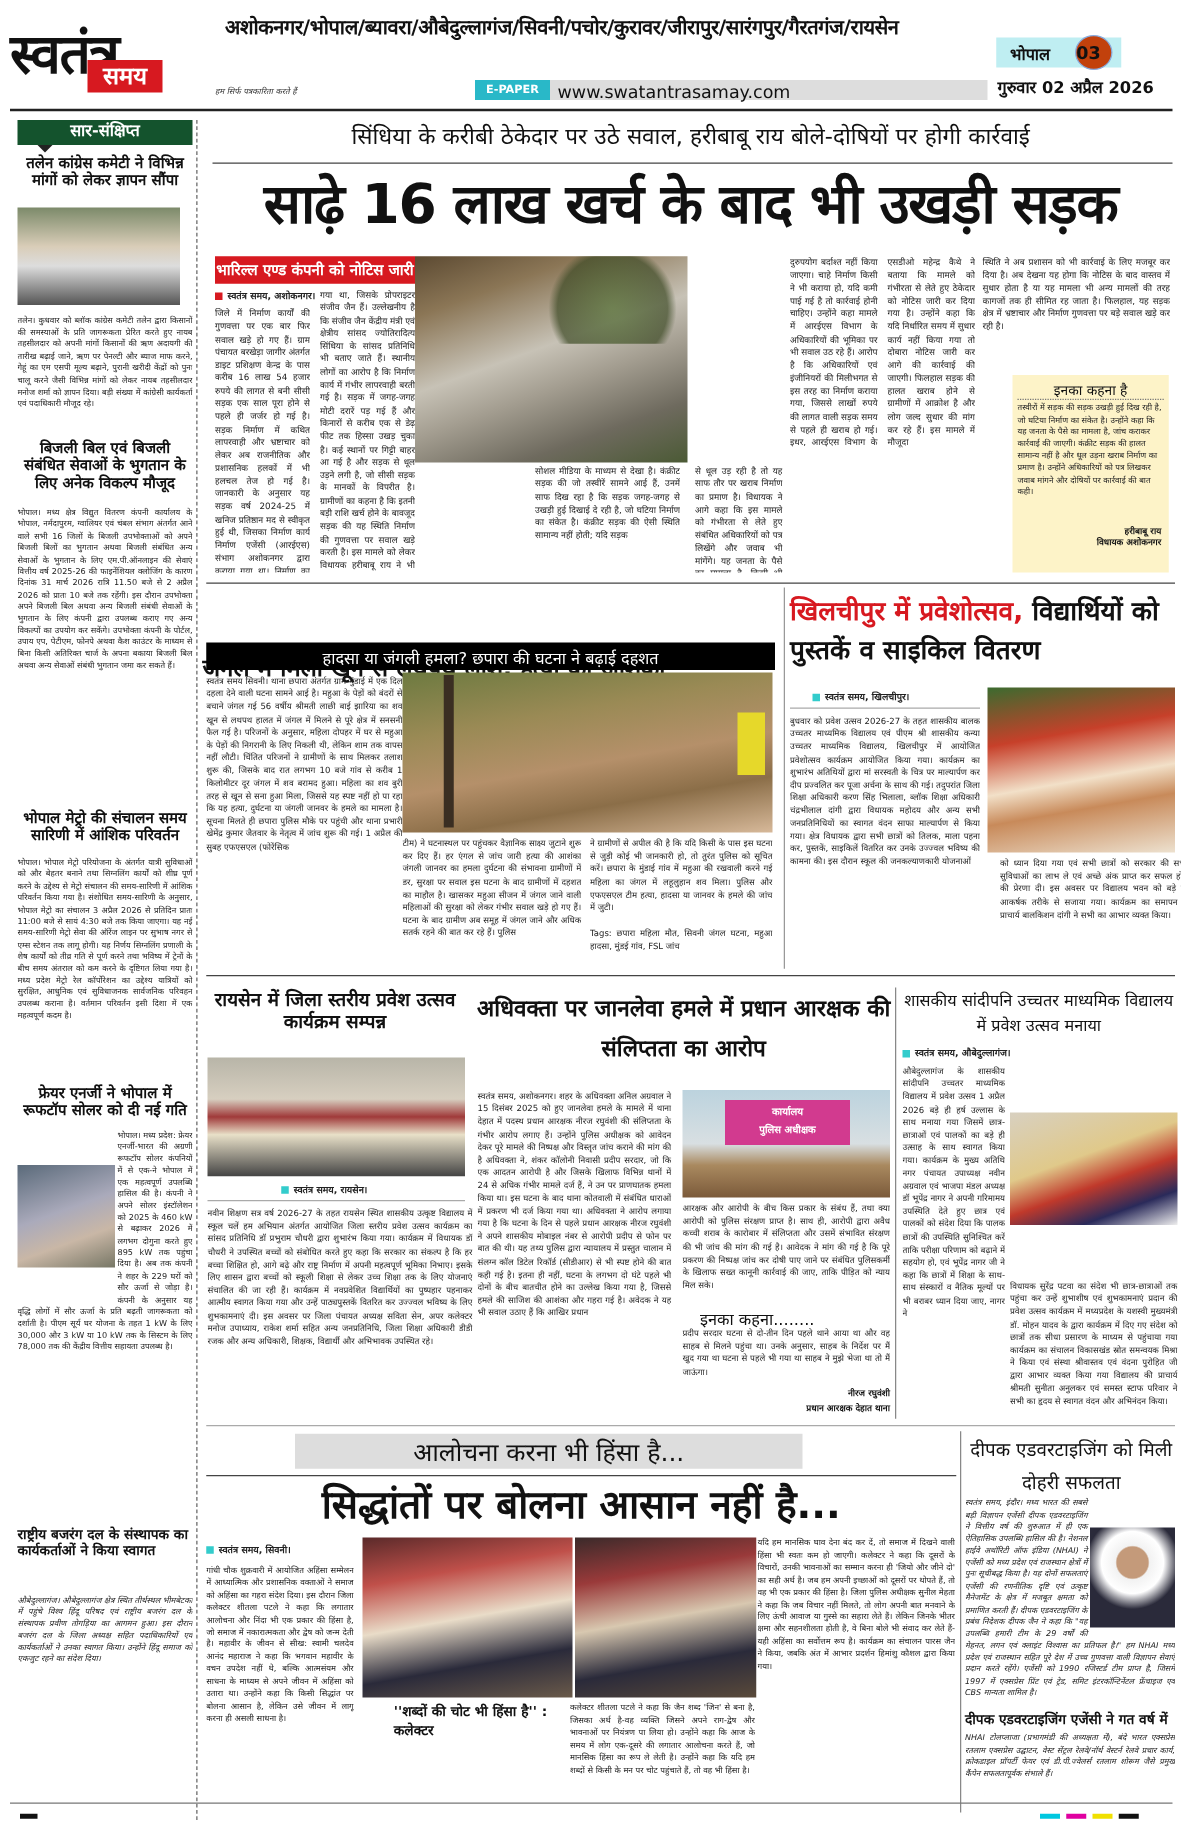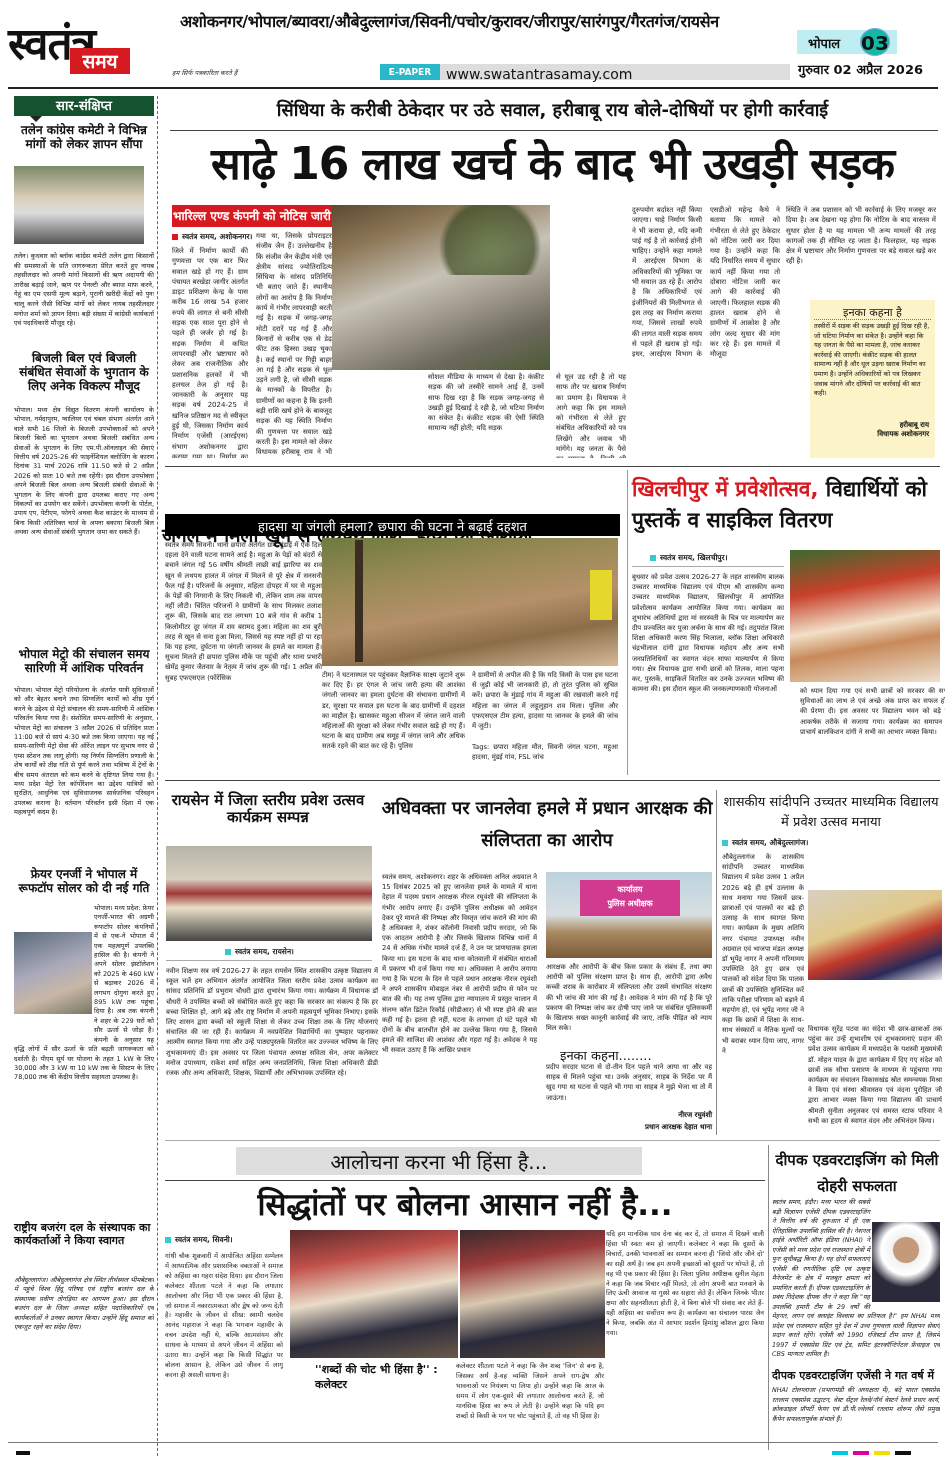--- a/index.html
+++ b/index.html
@@ -10,21 +10,21 @@
 .photo{background:linear-gradient(135deg,#8a7a5a,#c8b48a 40%,#6b5a3a);overflow:hidden;}
 .rule{background:#444;}
 .byline{font-size:7.5px;font-weight:bold;color:#222;}
 .byline .sq{display:inline-block;width:6px;height:6px;background:#3cc;margin-right:4px;vertical-align:middle;}
 
 #logo-top{left:8px;top:6px;width:120px;height:40px;font-family:"DejaVu Serif",serif;font-weight:bold;font-size:44px;line-height:40px;color:#111;letter-spacing:-1px;margin-top:18px;}
 #logo-bot{left:70px;top:48px;width:60px;height:26px;background:#d71920;color:#fff;font-weight:bold;font-size:19px;line-height:26px;text-align:center;}
 #cities{left:180px;top:10px;width:610px;font-size:16px;font-weight:bold;color:#111;letter-spacing:-0.3px;white-space:nowrap;overflow:hidden;}
 #edition-box{left:797px;top:30px;width:100px;height:24px;background:#bfeef2;}
 #edition-name{left:808px;top:34px;font-size:13px;font-weight:bold;}
-#page-num{left:860px;top:28px;width:30px;height:28px;border-radius:50%;background:#14b8a6;border:1px solid #8ad;font-weight:bold;font-size:20px;text-align:left;line-height:28px;}
+#page-num{left:860px;top:28px;width:30px;height:28px;border-radius:50%;background:#c2410c;border:1px solid #8ad;font-weight:bold;font-size:14px;text-align:left;line-height:28px;}
 #tagline{left:172px;top:68px;font-size:6.5px;font-style:italic;color:#333;}
 #epaper-bar{left:380px;top:64px;width:410px;height:16px;background:#ddd;}
 #epaper-label{left:380px;top:64px;width:60px;height:16px;background:#29b8c8;color:#fff;font-size:9px;font-weight:bold;text-align:center;line-height:16px;}
 #epaper-url{left:446px;top:66px;font-size:14px;color:#111;}
 #date{left:798px;top:60px;font-size:13px;font-weight:bold;}
 #mast-rule{left:8px;top:87px;width:930px;height:2px;background:#222;}
 
 #side-head{left:14px;top:96px;width:140px;height:20px;background:#14532d;color:#fff;font-weight:bold;font-size:13px;text-align:center;line-height:20px;}
 #side-arrow{left:30px;top:116px;width:0;height:0;border-left:6px solid transparent;border-right:6px solid transparent;border-top:6px solid #222;}
 #col-div1{left:157px;top:96px;height:1360px;width:1px;border-left:1px dashed #666;}
@@ -64,21 +64,21 @@
 <div class="abs hl" style="left:14px;top:868px;width:140px;font-size:12px;text-align:center;">फ्रेयर एनर्जी ने भोपाल में रूफटॉप सोलर को दी नई गति</div>
 <div class="abs photo" style="left:14px;top:932px;width:78px;height:82px;background:linear-gradient(160deg,#5a6a7a,#aab 45%,#c9b7a6 70%,#776);"></div>
 <div class="abs txt" style="left:14px;top:904px;width:140px;height:310px;font-size:6.5px;line-height:9.4px;shape-outside:none;">
   <div style="float:left;width:80px;height:112px;margin-top:26px;"></div>
   <span>भोपाल। मध्य प्रदेश: फ्रेयर एनर्जी-भारत की अग्रणी रूफटॉप सोलर कंपनियों में से एक-ने भोपाल में एक महत्वपूर्ण उपलब्धि हासिल की है। कंपनी ने अपने सोलर इंस्टॉलेशन को 2025 के 460 kW से बढ़ाकर 2026 में लगभग दोगुना करते हुए 895 kW तक पहुंचा दिया है। अब तक कंपनी ने शहर के 229 घरों को सौर ऊर्जा से जोड़ा है। कंपनी के अनुसार यह वृद्धि लोगों में सौर ऊर्जा के प्रति बढ़ती जागरूकता को दर्शाती है। पीएम सूर्य घर योजना के तहत 1 kW के लिए 30,000 और 3 kW या 10 kW तक के सिस्टम के लिए 78,000 तक की केंद्रीय वित्तीय सहायता उपलब्ध है।</span>
 </div>
 
 <div class="abs hl" style="left:14px;top:1222px;width:140px;font-size:11px;">राष्ट्रीय बजरंग दल के संस्थापक का कार्यकर्ताओं ने किया स्वागत</div>
 <div class="abs txt" style="left:14px;top:1276px;width:140px;height:176px;font-size:6.5px;line-height:9.4px;font-style:italic;">औबेदुल्लागंज। औबेदुल्लागंज क्षेत्र स्थित तीर्थस्थल भीमबेटका में पहुंचे विश्व हिंदू परिषद एवं राष्ट्रीय बजरंग दल के संस्थापक प्रवीण तोगड़िया का आगमन हुआ। इस दौरान बजरंग दल के जिला अध्यक्ष सहित पदाधिकारियों एवं कार्यकर्ताओं ने उनका स्वागत किया। उन्होंने हिंदू समाज को एकजुट रहने का संदेश दिया।</div>
 
-<div class="abs hl" style="left:165px;top:100px;width:775px;font-size:18px;text-align:center;font-weight:bold;">सिंधिया के करीबी ठेकेदार पर उठे सवाल, हरीबाबू राय बोले-दोषियों पर होगी कार्रवाई</div>
+<div class="abs hl" style="left:165px;top:100px;width:775px;font-size:18px;text-align:center;font-weight:normal;">सिंधिया के करीबी ठेकेदार पर उठे सवाल, हरीबाबू राय बोले-दोषियों पर होगी कार्रवाई</div>
 <div class="abs rule" style="left:170px;top:130px;width:768px;height:1px;"></div>
 <div class="abs hl" style="left:165px;top:134px;width:775px;font-size:44px;text-align:center;letter-spacing:-1px;line-height:60px;">साढ़े 16 लाख खर्च के बाद भी उखड़ी सड़क</div>
 
 <div class="abs" style="left:172px;top:205px;width:160px;height:22px;background:#d71920;"></div>
 <div class="abs" style="left:172px;top:207px;width:160px;color:#fff;font-weight:bold;font-size:12px;text-align:center;">भारिल्ल एण्ड कंपनी को नोटिस जारी</div>
 <div class="abs photo" style="left:332px;top:205px;width:218px;height:165px;background:linear-gradient(160deg,#5c4a32 0%,#8b7656 20%,#c7c2b6 45%,#a39d90 60%,#6e6a5e 80%,#4b5a35 100%);"></div>
 <div class="abs photo" style="left:430px;top:205px;width:120px;height:70px;background:radial-gradient(circle at 50% 60%,#4f6b2f,#3d4a25 60%,transparent 70%);opacity:.7;"></div>
 
 <div class="abs byline" style="left:172px;top:231px;"><span class="sq" style="background:#d71920;border-radius:0;"></span><span>स्वतंत्र समय, अशोकनगर।</span></div>
 <div class="abs txt" style="left:172px;top:246px;width:76px;height:212px;font-size:7px;line-height:10.3px;">जिले में निर्माण कार्यों की गुणवत्ता पर एक बार फिर सवाल खड़े हो गए हैं। ग्राम पंचायत बरखेड़ा जागीर अंतर्गत डाइट प्रशिक्षण केन्द्र के पास करीब 16 लाख 54 हजार रुपये की लागत से बनी सीसी सड़क एक साल पूरा होने से पहले ही जर्जर हो गई है। सड़क निर्माण में कथित लापरवाही और भ्रष्टाचार को लेकर अब राजनीतिक और प्रशासनिक हलकों में भी हलचल तेज हो गई है। जानकारी के अनुसार यह सड़क वर्ष 2024-25 में खनिज प्रतिष्ठान मद से स्वीकृत हुई थी, जिसका निर्माण कार्य निर्माण एजेंसी (आरईएस) संभाग अशोकनगर द्वारा कराया गया था। निर्माण का जिम्मा मेसर्स भारिल्ल एण्ड कंपनी को दिया</div>
@@ -160,21 +160,21 @@
 <div class="abs byline" style="left:165px;top:1234px;"><span class="sq"></span><span>स्वतंत्र समय, सिवनी।</span></div>
 <div class="abs txt" style="left:165px;top:1252px;width:118px;height:200px;font-size:6.6px;line-height:9.9px;">गांधी चौक शुक्रवारी में आयोजित अहिंसा सम्मेलन में आध्यात्मिक और प्रशासनिक वक्ताओं ने समाज को अहिंसा का गहरा संदेश दिया। इस दौरान जिला कलेक्टर शीतला पटले ने कहा कि लगातार आलोचना और निंदा भी एक प्रकार की हिंसा है, जो समाज में नकारात्मकता और द्वेष को जन्म देती है। महावीर के जीवन से सीख: स्वामी चलदेव आनंद महाराज ने कहा कि भगवान महावीर के वचन उपदेश नहीं थे, बल्कि आत्मसंयम और साधना के माध्यम से अपने जीवन में अहिंसा को उतारा था। उन्होंने कहा कि किसी सिद्धांत पर बोलना आसान है, लेकिन उसे जीवन में लागू करना ही असली साधना है।</div>
 <div class="abs photo" style="left:290px;top:1230px;width:168px;height:128px;background:linear-gradient(170deg,#5a2a2a,#c0504a 25%,#e9dcc8 50%,#2a2a3a 75%,#6a5a4a);"></div>
 <div class="abs photo" style="left:460px;top:1230px;width:145px;height:128px;background:linear-gradient(170deg,#3a2a2a,#9a3a3a 25%,#d8c8b0 50%,#2a2a3a 75%,#5a4a3a);"></div>
 <div class="abs hl" style="left:315px;top:1362px;width:140px;font-size:11px;line-height:15px;">''शब्दों की चोट भी हिंसा है'' : कलेक्टर</div>
 <div class="abs txt" style="left:290px;top:1396px;width:163px;height:56px;font-size:6.6px;line-height:9.9px;"></div>
 <div class="abs txt" style="left:456px;top:1362px;width:148px;height:90px;font-size:6.6px;line-height:9.9px;">कलेक्टर शीतला पटले ने कहा कि जैन शब्द 'जिन' से बना है, जिसका अर्थ है-वह व्यक्ति जिसने अपने राग-द्वेष और भावनाओं पर नियंत्रण पा लिया हो। उन्होंने कहा कि आज के समय में लोग एक-दूसरे की लगातार आलोचना करते हैं, जो मानसिक हिंसा का रूप ले लेती है। उन्होंने कहा कि यदि हम शब्दों से किसी के मन पर चोट पहुंचाते हैं, तो वह भी हिंसा है।</div>
 <div class="abs txt" style="left:606px;top:1230px;width:158px;height:222px;font-size:6.6px;line-height:9.9px;">यदि हम मानसिक घाव देना बंद कर दें, तो समाज में दिखने वाली हिंसा भी स्वतः कम हो जाएगी। कलेक्टर ने कहा कि दूसरों के विचारों, उनकी भावनाओं का सम्मान करना ही 'जियो और जीने दो' का सही अर्थ है। जब हम अपनी इच्छाओं को दूसरों पर थोपते हैं, तो वह भी एक प्रकार की हिंसा है। जिला पुलिस अधीक्षक सुनील मेहता ने कहा कि जब विचार नहीं मिलते, तो लोग अपनी बात मनवाने के लिए ऊंची आवाज या गुस्से का सहारा लेते हैं। लेकिन जिनके भीतर क्षमा और सहनशीलता होती है, वे बिना बोले भी संवाद कर लेते हैं- यही अहिंसा का सर्वोत्तम रूप है। कार्यक्रम का संचालन पारस जैन ने किया, जबकि अंत में आभार प्रदर्शन हिमांशु कौशल द्वारा किया गया।</div>
 
 <div class="abs" style="left:768px;top:1145px;width:1px;height:305px;border-left:1px solid #888;"></div>
-<div class="abs hl" style="left:772px;top:1147px;width:170px;font-size:15px;text-align:center;line-height:26px;font-weight:bold;">दीपक एडवरटाइजिंग को मिली दोहरी सफलता</div>
+<div class="abs hl" style="left:772px;top:1147px;width:170px;font-size:15px;text-align:center;line-height:26px;font-weight:normal;">दीपक एडवरटाइजिंग को मिली दोहरी सफलता</div>
 <div class="abs photo" style="left:872px;top:1222px;width:68px;height:80px;background:radial-gradient(circle at 50% 35%,#c49a7a 20%,#f2f2f2 22%,#fff 40%,#2a2a3a 60%);"></div>
 <div class="abs txt" style="left:772px;top:1198px;width:168px;height:168px;font-size:6.4px;line-height:9.5px;font-style:italic;">
   <div style="float:right;width:70px;height:84px;margin-top:24px;"></div>
   <span>स्वतंत्र समय, इंदौर। मध्य भारत की सबसे बड़ी विज्ञापन एजेंसी दीपक एडवरटाइजिंग ने वित्तीय वर्ष की शुरुआत में ही एक ऐतिहासिक उपलब्धि हासिल की है। नेशनल हाईवे अथॉरिटी ऑफ इंडिया (NHAI) ने एजेंसी को मध्य प्रदेश एवं राजस्थान क्षेत्रों में पुनः सूचीबद्ध किया है। यह दोनों सफलताएं एजेंसी की रणनीतिक दृष्टि एवं उत्कृष्ट मैनेजमेंट के क्षेत्र में मजबूत क्षमता को प्रमाणित करती हैं। दीपक एडवरटाइजिंग के प्रबंध निदेशक दीपक जैन ने कहा कि "यह उपलब्धि हमारी टीम के 29 वर्षों की मेहनत, लगन एवं क्लाइंट विश्वास का प्रतिफल है।" हम NHAI मध्य प्रदेश एवं राजस्थान सहित पूरे देश में उच्च गुणवत्ता वाली विज्ञापन सेवाएं प्रदान करते रहेंगे। एजेंसी को 1990 रजिस्टर्ड टीम प्राप्त है, जिसमें 1997 में एक्सप्रेस प्रिंट एवं ट्रेड, समिट इंटरकॉन्टिनेंटल फ्रेंचाइज एवं CBS मान्यता शामिल है।</span>
 </div>
 <div class="abs hl" style="left:772px;top:1370px;width:170px;font-size:11px;">दीपक एडवरटाइजिंग एजेंसी ने गत वर्ष में</div>
 <div class="abs txt" style="left:772px;top:1386px;width:168px;height:48px;font-size:6.4px;line-height:9.5px;font-style:italic;">NHAI टोलप्लाजा (प्रभागमंडी की अध्यक्षता में), बंदे भारत एक्सप्रेस रतलाम एक्सप्रेस उद्घाटन, वेस्ट सेंट्रल रेलवे/नॉर्थ वेस्टर्न रेलवे प्रचार कार्य, क्रोकडाइल प्रॉपर्टी फेयर एवं डी.पी.ज्वेलर्स रतलाम शोरूम जैसे प्रमुख कैंपेन सफलतापूर्वक संभाले हैं।</div>
 
 <div class="abs rule" style="left:8px;top:1442px;width:930px;height:1px;background:#777;"></div>
 <div class="cmyk" style="left:16px;background:#111;width:14px;"></div>

